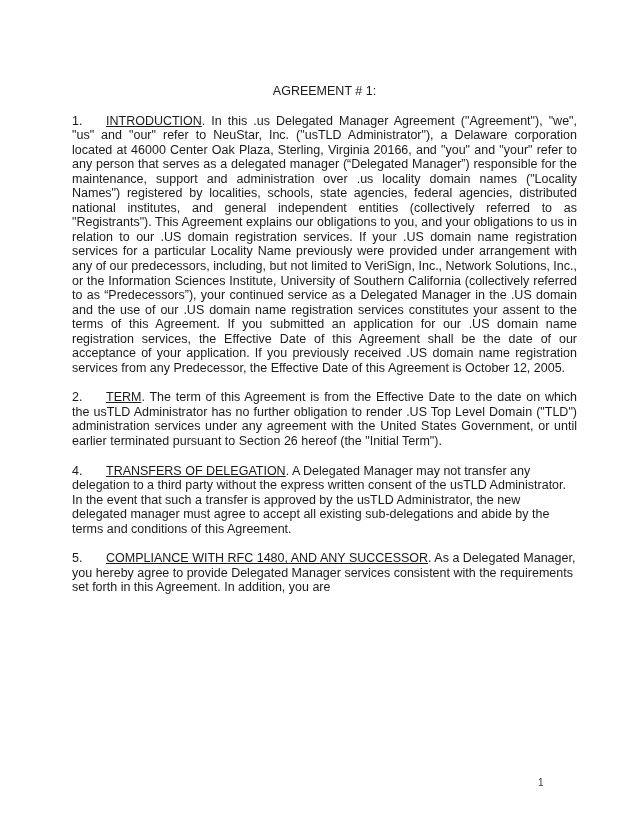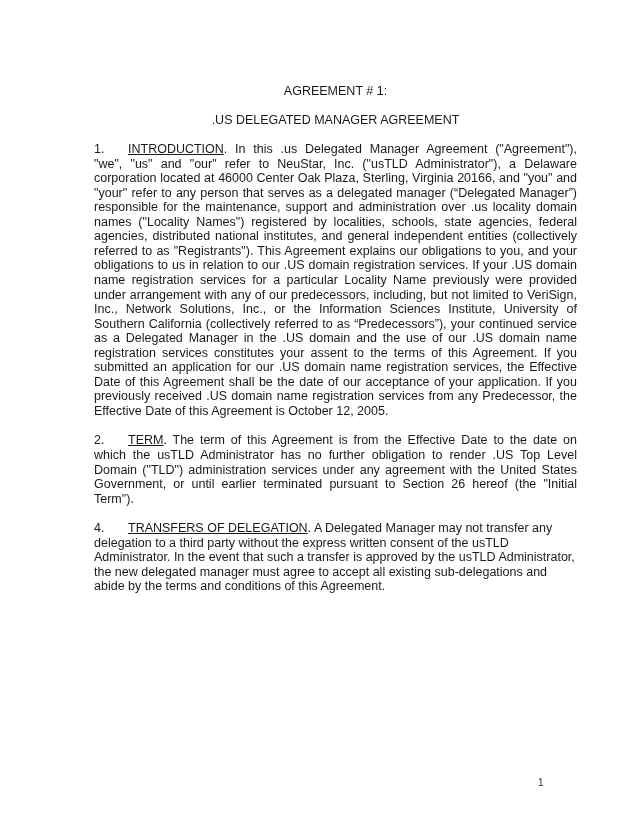--- a/index.html
+++ b/index.html
@@ -2,21 +2,21 @@
 <html><head>
 <meta charset="utf-8">
 <style>
   html, body { margin: 0; padding: 0; background: #ffffff; }
   .page {
     position: relative;
     width: 640px;
     height: 828px;
     background: #ffffff;
     box-sizing: border-box;
-    padding: 84px 63px 0 94px;
+    padding: 84px 63px 0 72px;
     font-family: "Liberation Sans", sans-serif;
     font-size: 12.5px;
     line-height: 14.55px;
     color: #1a1a1a;
     overflow: hidden;
   }
   .title { text-align: center; }
   .title-2 { margin-top: 14px; }
   p.para { margin: 15px 0 0 0; }
   p.para.first { }
@@ -31,25 +31,25 @@
     line-height: 12px;
     color: #333333;
   }
 </style>
 </head>
 <body>
 
 <div class="page">
 
   <div class="title">AGREEMENT # 1:</div>
-  <div class="title title-2">.US DELEGATED MANAGER AGREEMENT</div>
 
   <p class="para first justified"><span class="pnum">1.</span><span class="phead">INTRODUCTION</span><span class="pbody">.  In this .us Delegated Manager Agreement ("Agreement"), "we", "us" and "our" refer to NeuStar, Inc. ("usTLD Administrator"), a Delaware corporation located at 46000 Center Oak Plaza, Sterling, Virginia 20166, and "you" and "your" refer to any person that serves as a delegated manager (“Delegated Manager”) responsible for the maintenance, support and administration over .us locality domain names ("Locality Names") registered by localities, schools, state agencies, federal agencies, distributed national institutes, and general independent entities (collectively referred to as "Registrants").  This Agreement explains our obligations to you, and your obligations to us in relation to our .US domain registration services.  If your .US domain name registration services for a particular Locality Name previously were provided under arrangement with any of our predecessors, including, but not limited to VeriSign, Inc., Network Solutions, Inc., or the Information Sciences Institute, University of Southern California (collectively referred to as “Predecessors”), your continued service as a Delegated Manager in the .US domain and the use of our .US domain name registration services constitutes your assent to the terms of this Agreement.  If you submitted an application for our .US domain name registration services, the Effective Date of this Agreement shall be the date of our acceptance of your application.  If you previously received .US domain name registration services from any Predecessor, the Effective Date of this Agreement is October 12, 2005.</span></p>
 
   <p class="para justified"><span class="pnum">2.</span><span class="phead">TERM</span><span class="pbody">. The term of this Agreement is from the Effective Date to the date on which the usTLD Administrator has no further obligation to render .US Top Level Domain ("TLD") administration services under any agreement with the United States Government, or until earlier terminated pursuant to Section 26 hereof  (the "Initial Term").</span></p>
 
 
   <p class="para"><span class="pnum">4.</span><span class="phead">TRANSFERS OF DELEGATION</span><span class="pbody">.  A Delegated Manager may not transfer any delegation to a third party without the express written consent of the usTLD Administrator.  In the event that such a transfer is approved by the usTLD Administrator, the new delegated manager must agree to accept all existing sub-delegations and abide by the terms and conditions of this Agreement.</span></p>
 
+  <p class="para"><span class="pnum">5.</span><span class="phead">COMPLIANCE WITH RFC 1480, AND ANY SUCCESSOR</span><span class="pbody">.  As a Delegated Manager, you hereby agree to provide Delegated Manager services consistent with the requirements set forth in this Agreement.  In addition, you are</span></p>
 
   <div class="page-number">1</div>
 
 </div>
 
 </body></html>

